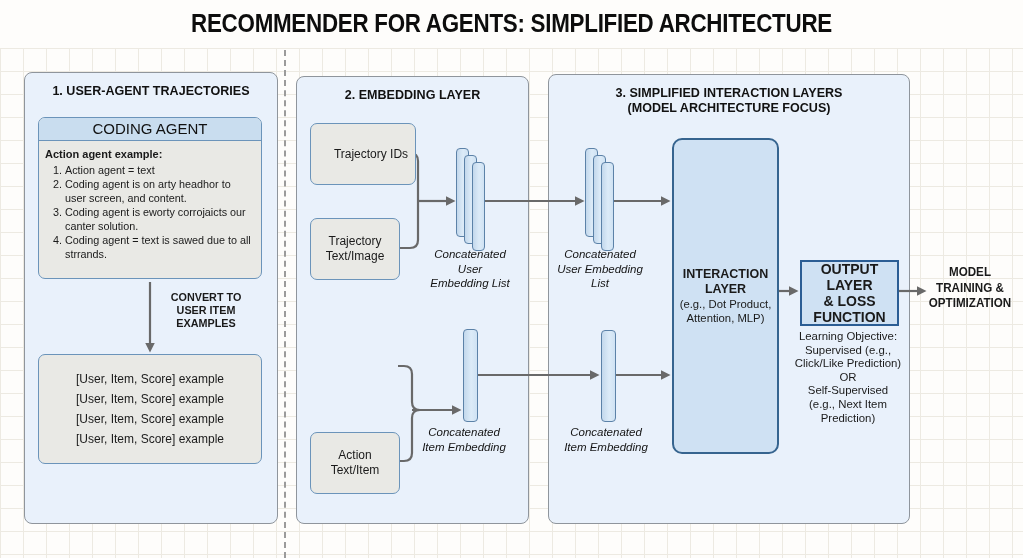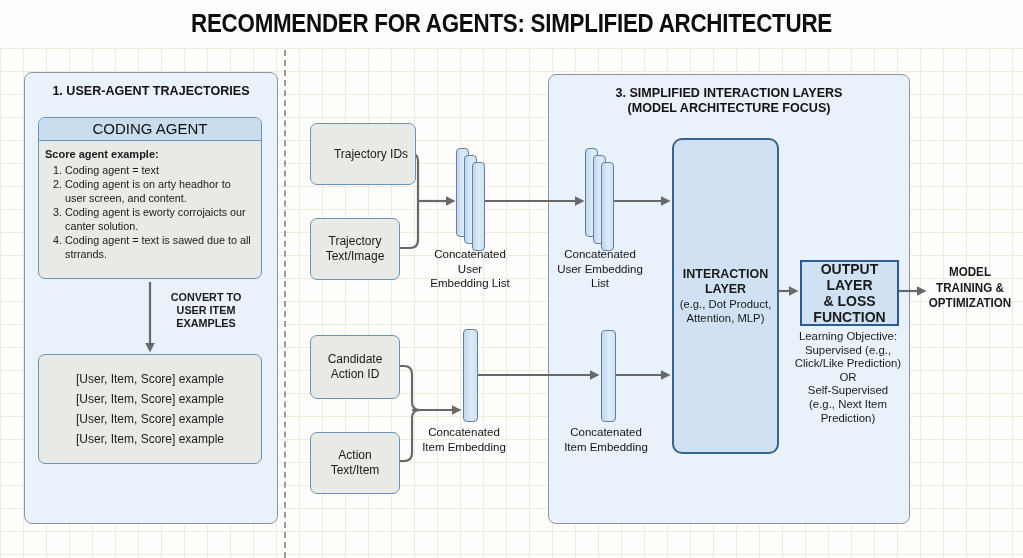--- a/index.html
+++ b/index.html
@@ -67,21 +67,21 @@
     background: linear-gradient(to right, #c3d8ec, #dcebf8 55%, #cfe2f3);
     border:1.2px solid var(--bar-border); border-radius:4px;
   }
   .bigbar {
     position:absolute; width:13px; height:91px;
     background: linear-gradient(to right, #c3d8ec, #dcebf8 55%, #cfe2f3);
     border:1.2px solid var(--bar-border); border-radius:4px;
   }
   .lbl {
     position:absolute; text-align:center; font-size:11.5px; line-height:14.5px;
-    white-space:pre-line; color:#141414;
+    white-space:pre-line; color:#141414;font-style:italic;
   }
   .interaction {
     position:absolute; left:672px; top:138px; width:103px; height:312px;
     background: var(--blue-box-bg); border:2px solid var(--blue-box-border); border-radius:10px;
     display:flex; flex-direction:column; align-items:center; justify-content:center;
     text-align:center;
   }
   .interaction .t { font-weight:bold; font-size:12.5px; line-height:15px; white-space:pre-line; }
   .interaction .s { font-size:11.3px; line-height:14px; white-space:pre-line; }
   .output {
@@ -108,20 +108,23 @@
   <div class="grid"></div>
 
   <div class="title">RECOMMENDER FOR AGENTS: SIMPLIFIED ARCHITECTURE</div>
 
   <div class="divider"></div>
 
   <div class="panel" style="left:24px; top:72px; width:252px; height:450px;">
     <div class="panel-h">1. USER-AGENT TRAJECTORIES</div>
   </div>
 
+  <div class="panel" style="left:296px; top:76px; width:231px; height:446px;">
+    <div class="panel-h">2. EMBEDDING LAYER</div>
+  </div>
 
   <div class="panel" style="left:548px; top:74px; width:360px; height:448px;">
     <div class="panel-h">3. SIMPLIFIED INTERACTION LAYERS
 (MODEL ARCHITECTURE FOCUS)</div>
   </div>
 
   <svg class="conn" width="1023" height="558">
     <defs>
       <marker id="ah" viewBox="0 0 10 10" markerWidth="10" markerHeight="10" refX="0.5" refY="5" orient="auto" markerUnits="userSpaceOnUse">
         <path d="M0,0 L10,5 L0,10 Z" fill="#696969"></path>
@@ -140,44 +143,42 @@
       <path d="M476,375 H590" marker-end="url(#ah)"></path>
       <path d="M614,375 H661" marker-end="url(#ah)"></path>
       <path d="M775,291 H789" marker-end="url(#ah)"></path>
       <path d="M895,291 H917" marker-end="url(#ah)"></path>
     </g>
   </svg>
 
   <div class="agentbox">
     <div class="hd">CODING AGENT</div>
     <div class="bd">
-      <div class="bold">Score agent example:</div>
+      <div class="bold">Action agent example:</div>
       <ol>
-          <li>Coding agent = text</li>
+          <li>Action agent = text</li>
           <li>Coding agent is on arty headhor to user screen, and content.</li>
           <li>Coding agent is eworty corrojaicts our canter solution.</li>
           <li>Coding agent = text is sawed due to all strrands.</li>
         </ol>
     </div>
   </div>
   <div class="convert">CONVERT TO
 USER ITEM
 EXAMPLES</div>
   <div class="examples">
       <div class="example-line">[User, Item, Score] example</div>
       <div class="example-line">[User, Item, Score] example</div>
       <div class="example-line">[User, Item, Score] example</div>
       <div class="example-line">[User, Item, Score] example</div>
     </div>
 
   <div class="graybox" style="left:310px; top:123px; width:88px; height:60px;padding-left:16px;">Trajectory IDs</div>
   <div class="graybox" style="left:310px; top:218px; width:88px; height:60px;">Trajectory
 Text/Image</div>
-  <div class="graybox" style="left:310px; top:335px; width:88px; height:62px;">Candidate
-Action ID</div>
   <div class="graybox" style="left:310px; top:432px; width:88px; height:60px;">Action
 Text/Item</div>
 
   <div>
     <div class="bar" style="left:456px; top:148px;"></div>
     <div class="bar" style="left:464px; top:155px;"></div>
     <div class="bar" style="left:472px; top:162px;"></div>
   </div>
   <div class="lbl" style="left:410px; top:247px; width:120px;">Concatenated
 User

